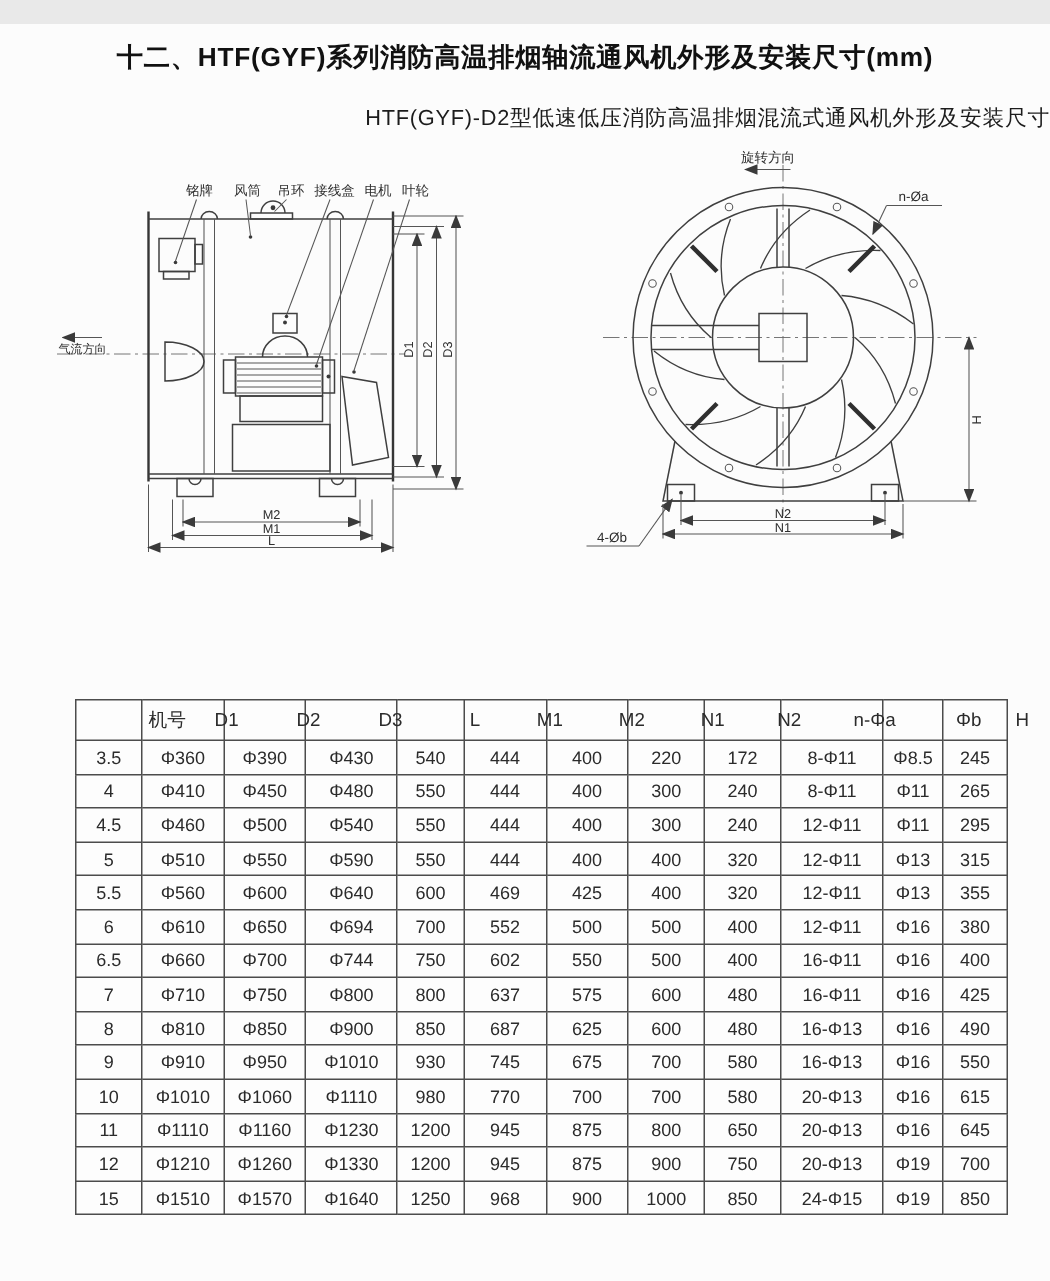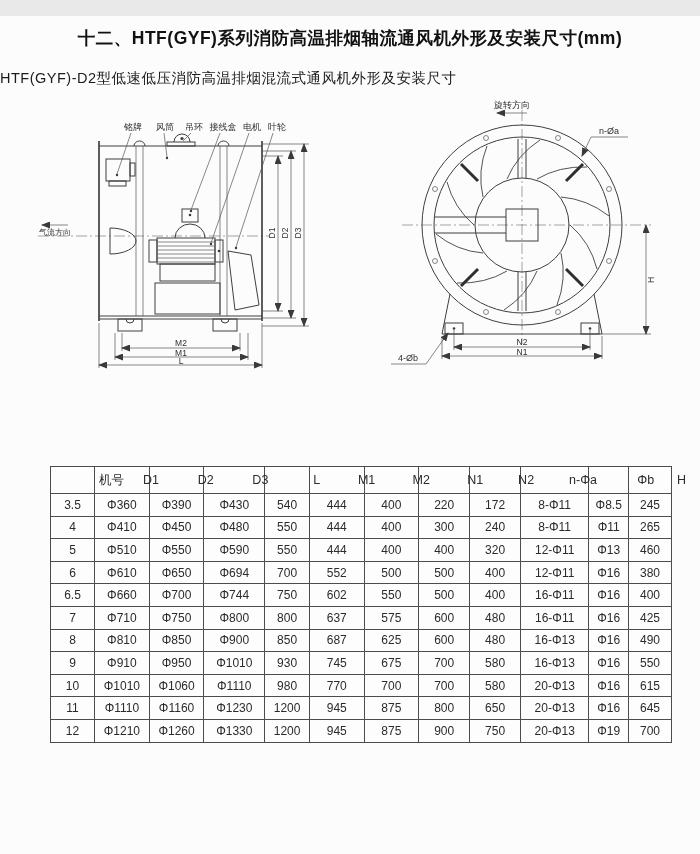--- a/index.html
+++ b/index.html
@@ -1,19 +1,19 @@
 <!DOCTYPE html>
 <html><head>
 <meta charset="utf-8">
 <style>
   html,body{margin:0;padding:0;}
   body{background:#e9e9e9;font-family:"Liberation Sans",sans-serif;}
   .page{position:relative;width:700px;height:854px;margin:16px auto;background:#fcfcfc;overflow:hidden;color:#222;}
   .title{position:absolute;top:10px;left:0;width:700px;text-align:center;font-size:17.5px;font-weight:bold;letter-spacing:.5px;color:#111;margin:0;}
-  .subtitle{position:absolute;top:53px;left:0;width:700px;text-align:left;font-size:14.5px;font-weight:500;letter-spacing:.5px;color:#1c1c1c;margin:0;}
+  .subtitle{position:absolute;top:53px;left:0;width:700px;text-align:right;font-size:14.5px;font-weight:500;letter-spacing:.5px;color:#1c1c1c;margin:0;}
   svg{position:absolute;overflow:visible;}
   svg .ln{stroke:#3f3f3f;stroke-width:1;fill:none;}
   svg .thick{stroke:#353535;stroke-width:1.6;fill:none;}
   svg .thin{stroke:#555;stroke-width:.7;fill:none;}
   svg .cl{stroke:#666;stroke-width:.6;fill:none;stroke-dasharray:11 3 2 3;}
   svg .dot{fill:#3a3a3a;stroke:none;}
   svg text{font-family:"Liberation Sans",sans-serif;fill:#2e2e2e;}
   svg .lbl{font-size:9px;}
   svg .dimlbl{font-size:8.5px;}
   .dim-table{position:absolute;left:50px;top:450px;width:622px;border-collapse:collapse;table-layout:fixed;background:#fdfdfd;}
@@ -297,32 +297,60 @@
           <td>550</td>
           <td>444</td>
           <td>400</td>
           <td>300</td>
           <td>240</td>
           <td>8-Φ11</td>
           <td>Φ11</td>
           <td>265</td>
         </tr>
         <tr>
+          <td>4.5</td>
+          <td>Φ460</td>
+          <td>Φ500</td>
+          <td>Φ540</td>
+          <td>550</td>
+          <td>444</td>
+          <td>400</td>
+          <td>300</td>
+          <td>240</td>
+          <td>12-Φ11</td>
+          <td>Φ11</td>
+          <td>295</td>
+        </tr>
+        <tr>
           <td>5</td>
           <td>Φ510</td>
           <td>Φ550</td>
           <td>Φ590</td>
           <td>550</td>
           <td>444</td>
           <td>400</td>
           <td>400</td>
           <td>320</td>
           <td>12-Φ11</td>
           <td>Φ13</td>
-          <td>460</td>
+          <td>315</td>
+        </tr>
+        <tr>
+          <td>5.5</td>
+          <td>Φ560</td>
+          <td>Φ600</td>
+          <td>Φ640</td>
+          <td>600</td>
+          <td>469</td>
+          <td>425</td>
+          <td>400</td>
+          <td>320</td>
+          <td>12-Φ11</td>
+          <td>Φ13</td>
+          <td>355</td>
         </tr>
         <tr>
           <td>6</td>
           <td>Φ610</td>
           <td>Φ650</td>
           <td>Φ694</td>
           <td>700</td>
           <td>552</td>
           <td>500</td>
           <td>500</td>
@@ -422,16 +450,30 @@
           <td>Φ1330</td>
           <td>1200</td>
           <td>945</td>
           <td>875</td>
           <td>900</td>
           <td>750</td>
           <td>20-Φ13</td>
           <td>Φ19</td>
           <td>700</td>
         </tr>
+        <tr>
+          <td>15</td>
+          <td>Φ1510</td>
+          <td>Φ1570</td>
+          <td>Φ1640</td>
+          <td>1250</td>
+          <td>968</td>
+          <td>900</td>
+          <td>1000</td>
+          <td>850</td>
+          <td>24-Φ15</td>
+          <td>Φ19</td>
+          <td>850</td>
+        </tr>
       </tbody>
   </table>
 
 </div>
 
 </body></html>

